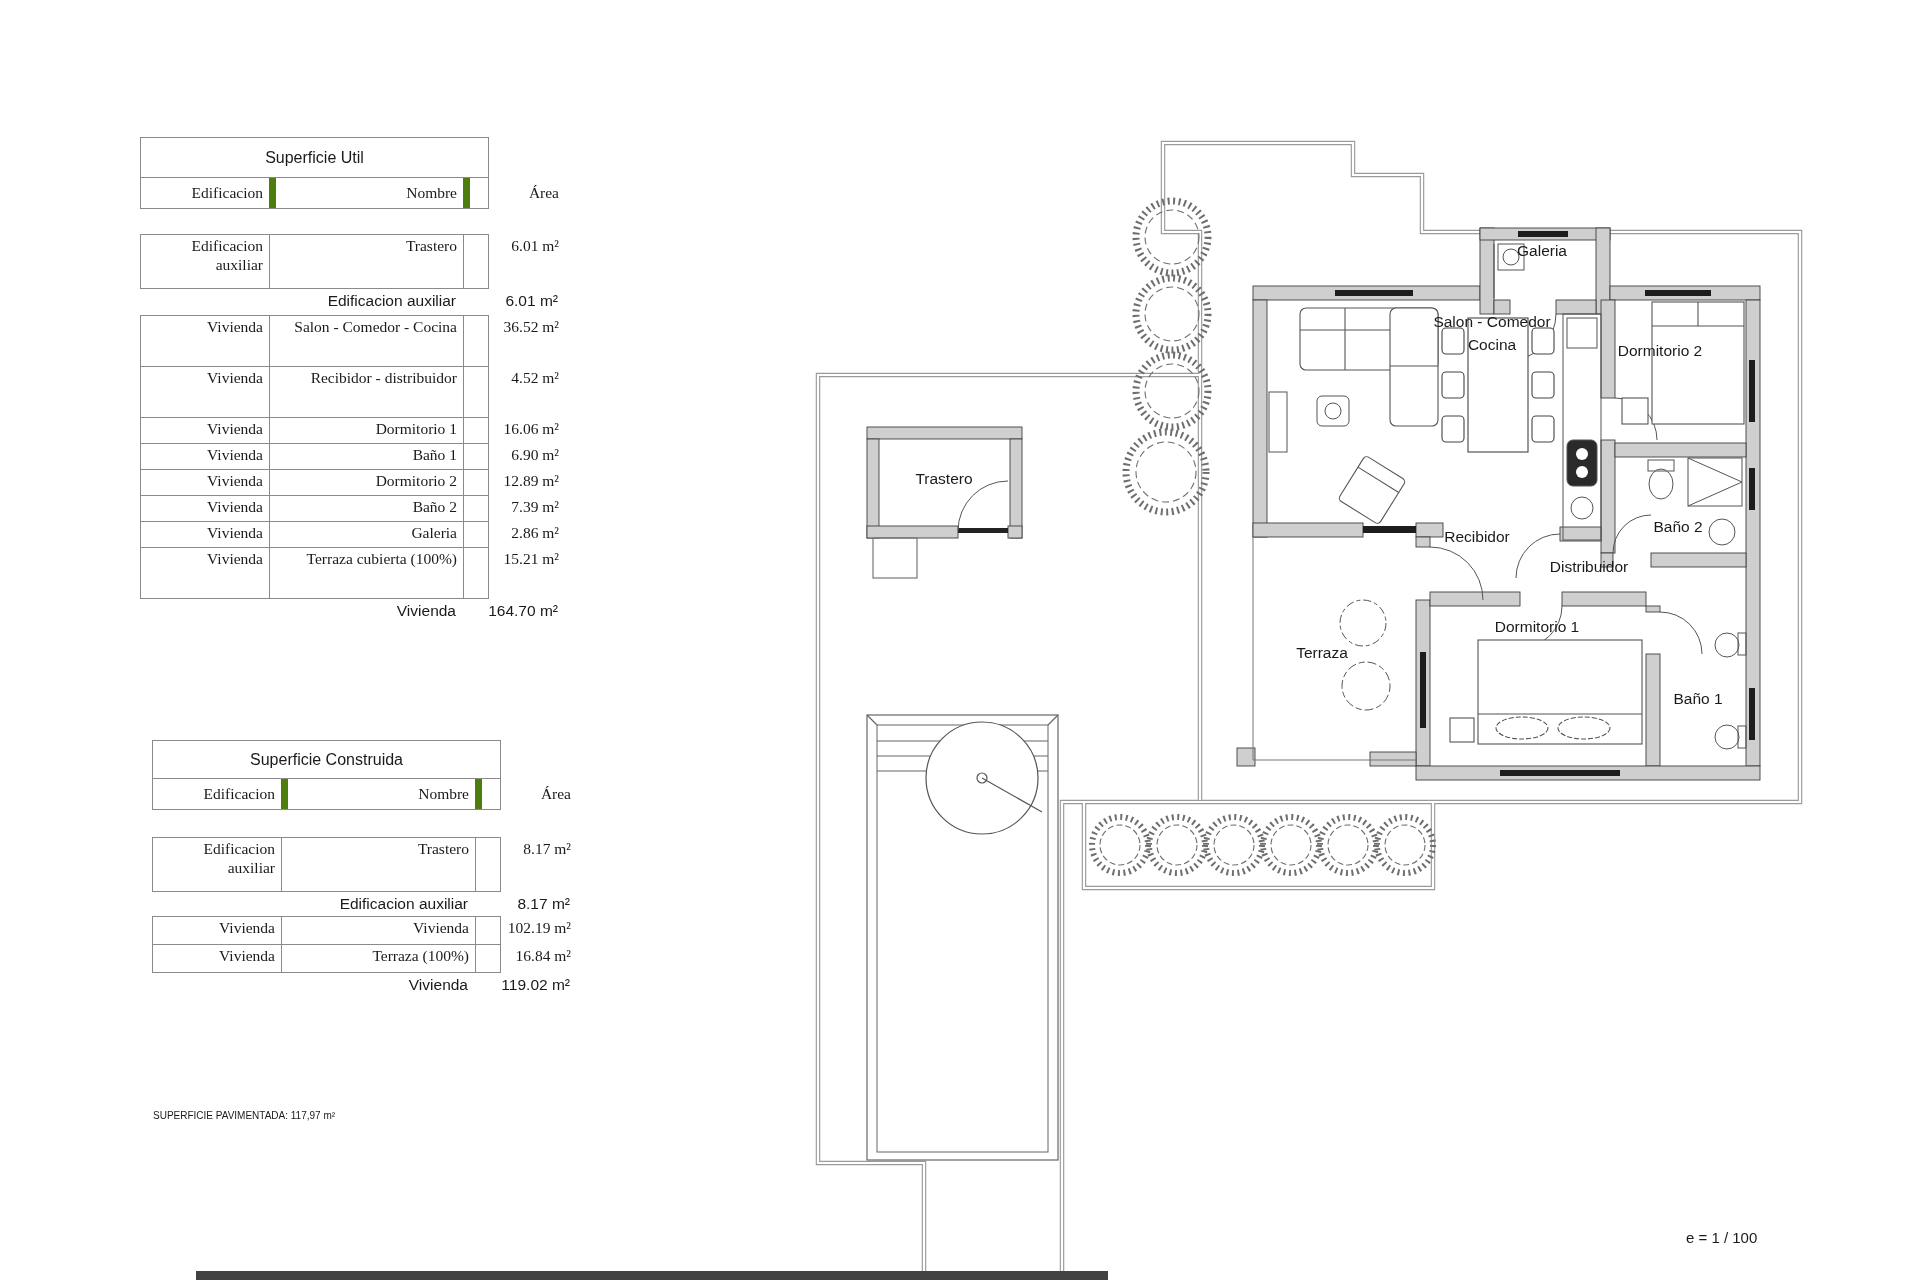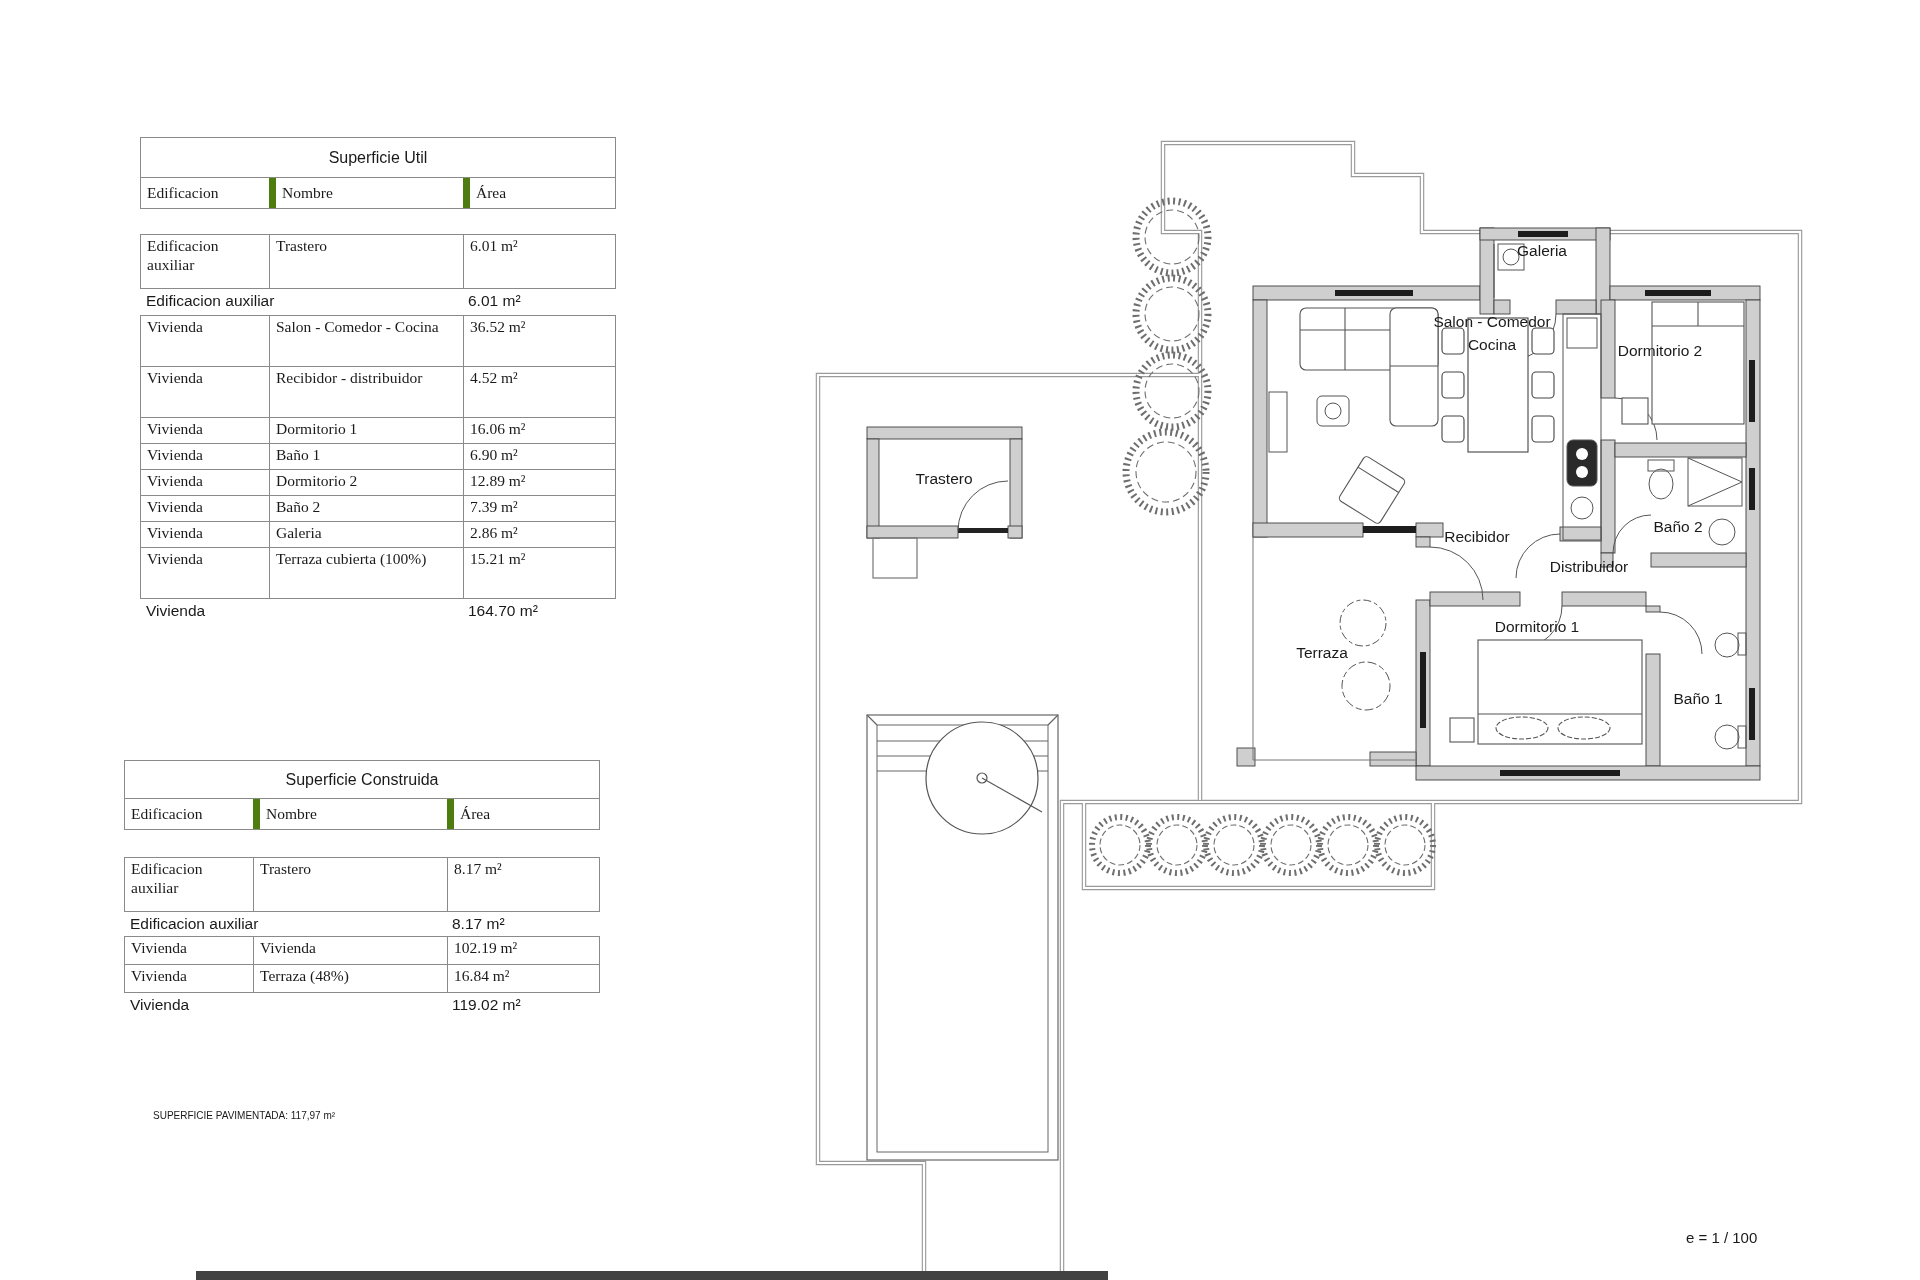--- a/index.html
+++ b/index.html
@@ -1,21 +1,21 @@
 <!DOCTYPE html>
 <html><head>
 <meta charset="utf-8">
 <style>
   html,body{margin:0;padding:0;}
   body{
     width:1920px;height:1280px;position:relative;background:#ffffff;
     font-family:"Liberation Sans", sans-serif;color:#1a1a1a;overflow:hidden;
   }
   #plan-svg{position:absolute;left:0;top:0;z-index:0;}
-  .tbl{position:absolute;width:476px;z-index:1;font-size:15.5px;line-height:1.22;}
+  .tbl{position:absolute;width:349px;z-index:1;font-size:15.5px;line-height:1.22;text-align:right;}
   .t-title{border:1px solid #8a8a8a;display:flex;align-items:center;justify-content:center;font-size:16px;}
   .t-head,.t-row{display:grid;grid-template-columns:128px 194px 102px;font-family:Liberation Serif, serif;}
   .t-head{border:1px solid #8a8a8a;border-top:none;}
   .t-head>div{padding:6px 6px 5px 6px;}
   .t-head>div+div{border-left:7px solid #4d7c0f;}
   .t-gap25{height:25px;}
   .t-gap27{height:27px;}
   .t-block{border:1px solid #8a8a8a;}
   .t-row>div{padding:2px 6px;}
   .t-row>div+div{border-left:1px solid #8a8a8a;}
@@ -305,21 +305,21 @@
       <div>Terraza cubierta (100%)</div>
       <div>15.21 m²</div>
     </div>
   </div>
   <div class="t-sub sub26">
     <div>Vivienda</div>
     <div>164.70 m²</div>
   </div>
 </div>
 
-<div class="tbl" style="left:124px;top:740px;margin-top:20px;">
+<div class="tbl" style="left:152px;top:740px;">
   <div class="t-title" style="height:37px;">Superficie Construida</div>
   <div class="t-head">
     <div>Edificacion</div>
     <div>Nombre</div>
     <div>Área</div>
   </div>
   <div class="t-gap27"></div>
   <div class="t-block">
     <div class="t-row rh53">
       <div>Edificacion auxiliar</div>
@@ -332,21 +332,21 @@
     <div>8.17 m²</div>
   </div>
   <div class="t-block">
     <div class="t-row rh27">
       <div>Vivienda</div>
       <div>Vivienda</div>
       <div>102.19 m²</div>
     </div>
     <div class="t-row rh27">
       <div>Vivienda</div>
-      <div>Terraza (48%)</div>
+      <div>Terraza (100%)</div>
       <div>16.84 m²</div>
     </div>
   </div>
   <div class="t-sub sub26">
     <div>Vivienda</div>
     <div>119.02 m²</div>
   </div>
 </div>
 
 <div class="t-footer">SUPERFICIE PAVIMENTADA: 117,97 m²</div>

